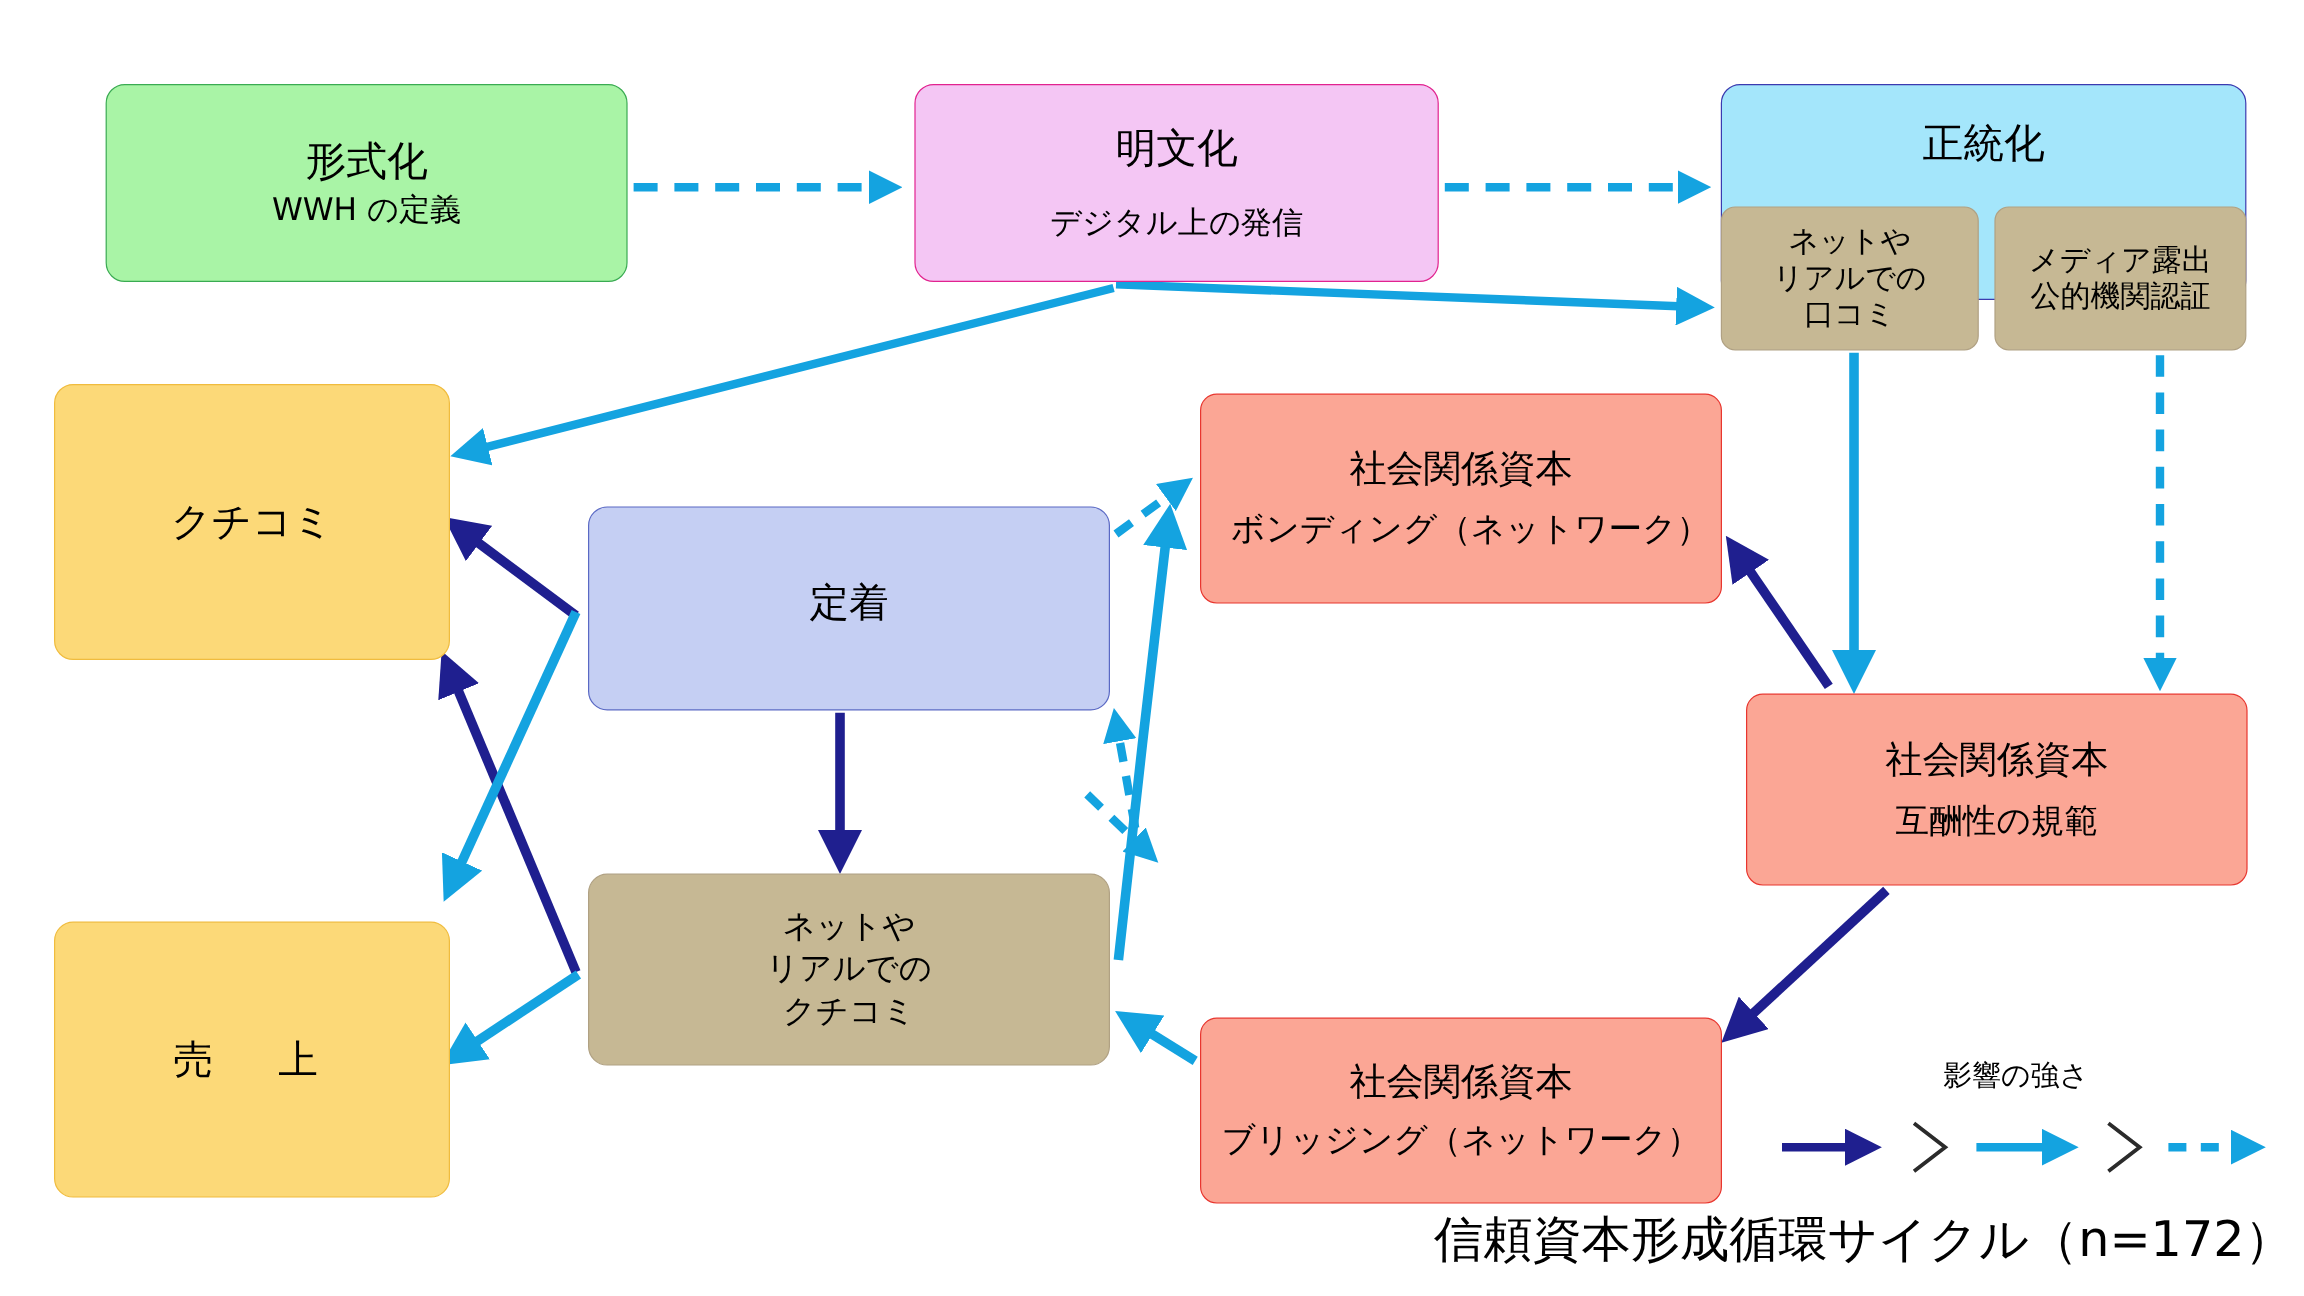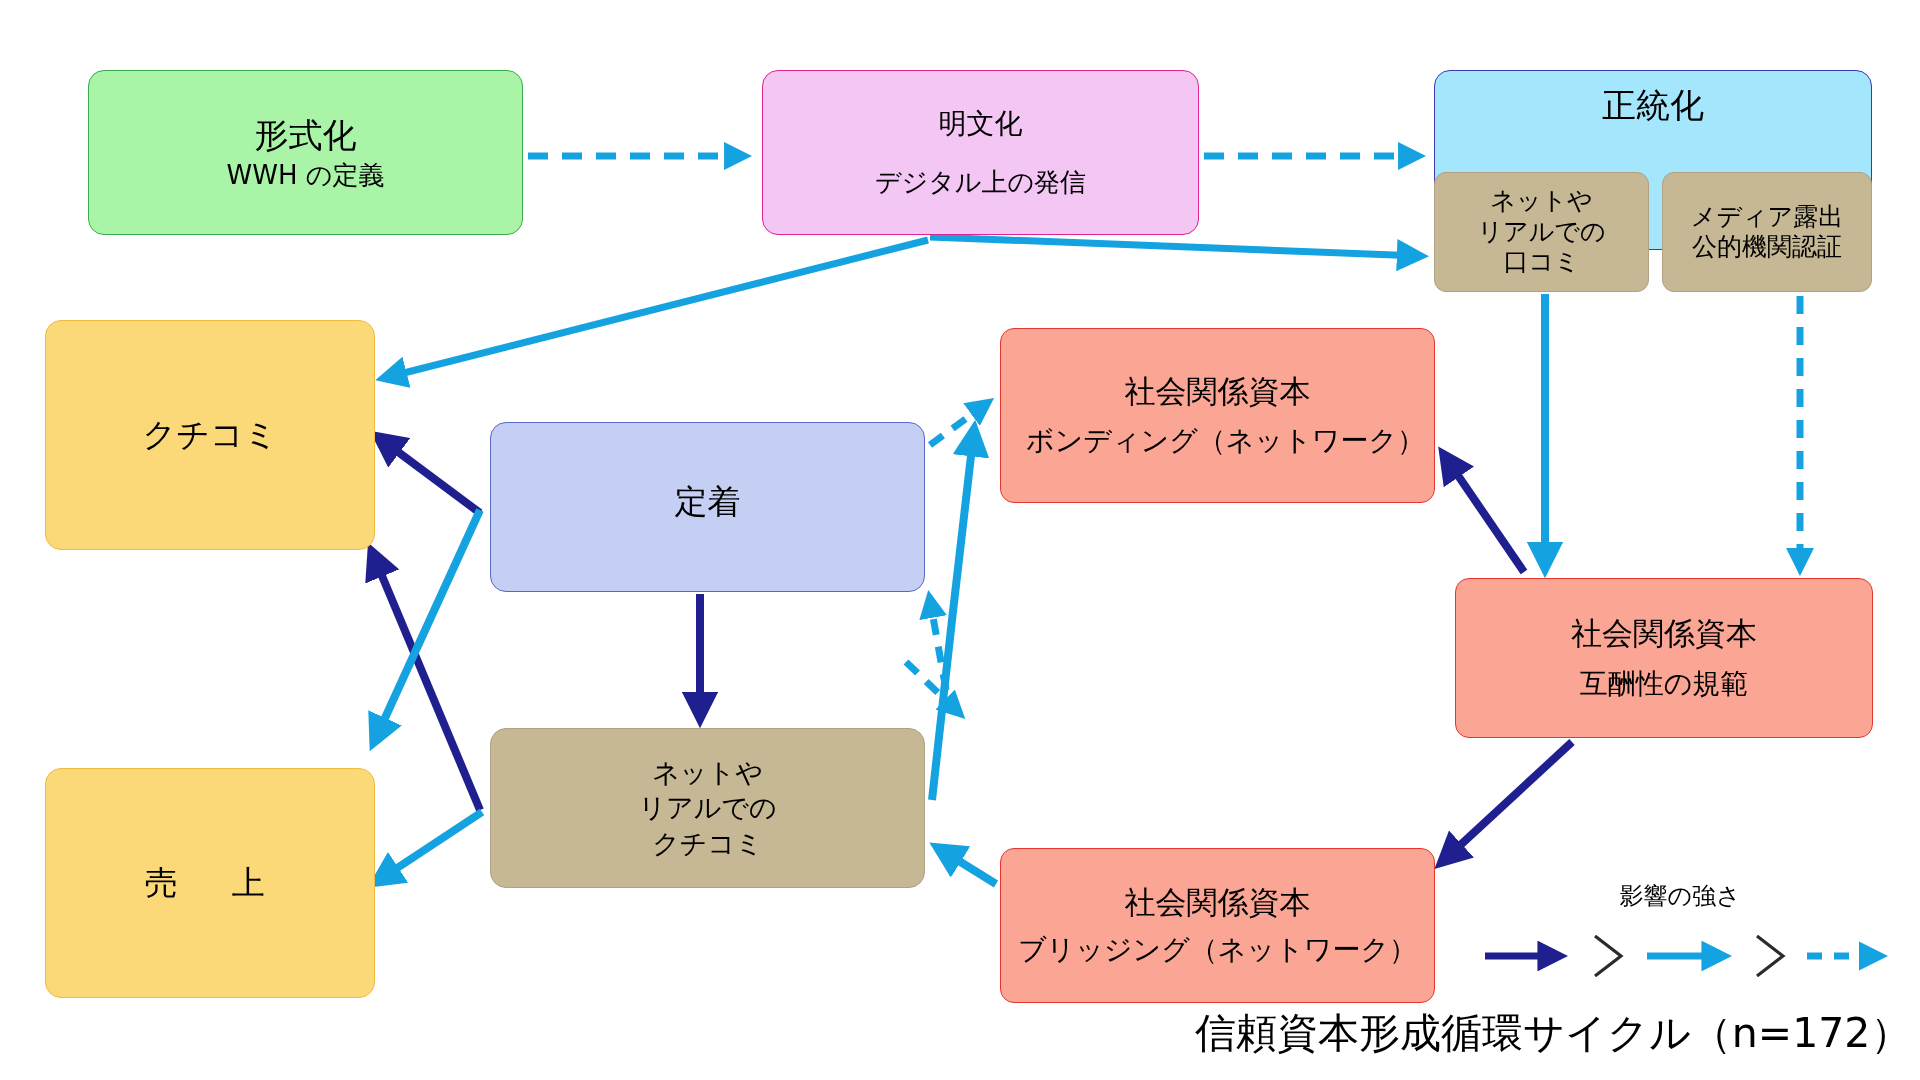--- a/index.html
+++ b/index.html
@@ -45,29 +45,29 @@
     border-radius: 16px;
   }
   .n-keishikika .t1 { font-size: 34px; margin-bottom: 0; }
   .n-keishikika .t2 { font-size: 26px; }
 
   .n-meibunka {
     left: 762px; top: 70px; width: 437px; height: 165px;
     background: #f4c6f4; border: 1.5px solid #e1238f;
     border-radius: 16px;
   }
-  .n-meibunka .t1 { font-size: 28px; margin-bottom: 22px; }
+  .n-meibunka .t1 { font-size: 34px; margin-bottom: 22px; }
   .n-meibunka .t2 { font-size: 26px; }
 
   .n-seitouka {
     left: 1434px; top: 70px; width: 438px; height: 180px;
     background: #a4e6fb; border: 1.5px solid #3b3bb0;
     border-radius: 16px;
     justify-content: flex-start;
-    padding-top: 12px;
+    padding-top: 27px;
   }
   .n-seitouka .t1 { font-size: 34px; }
 
   .sub {
     position: absolute;
     display: flex;
     flex-direction: column;
     align-items: center;
     justify-content: center;
     text-align: center;

